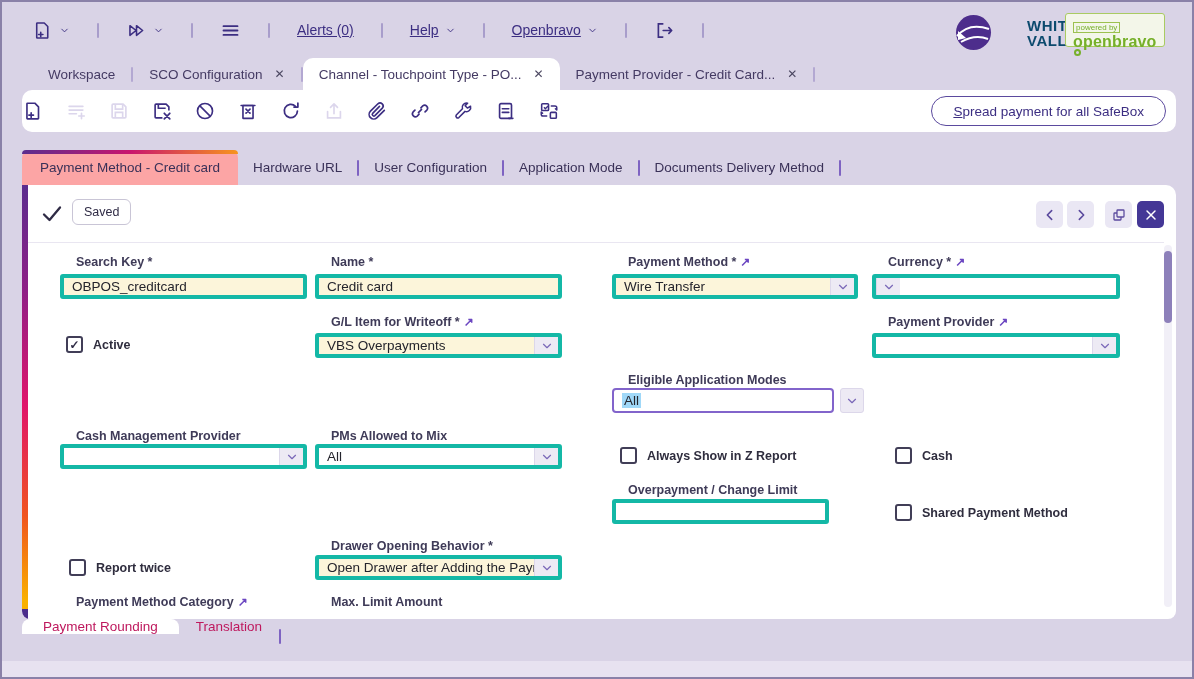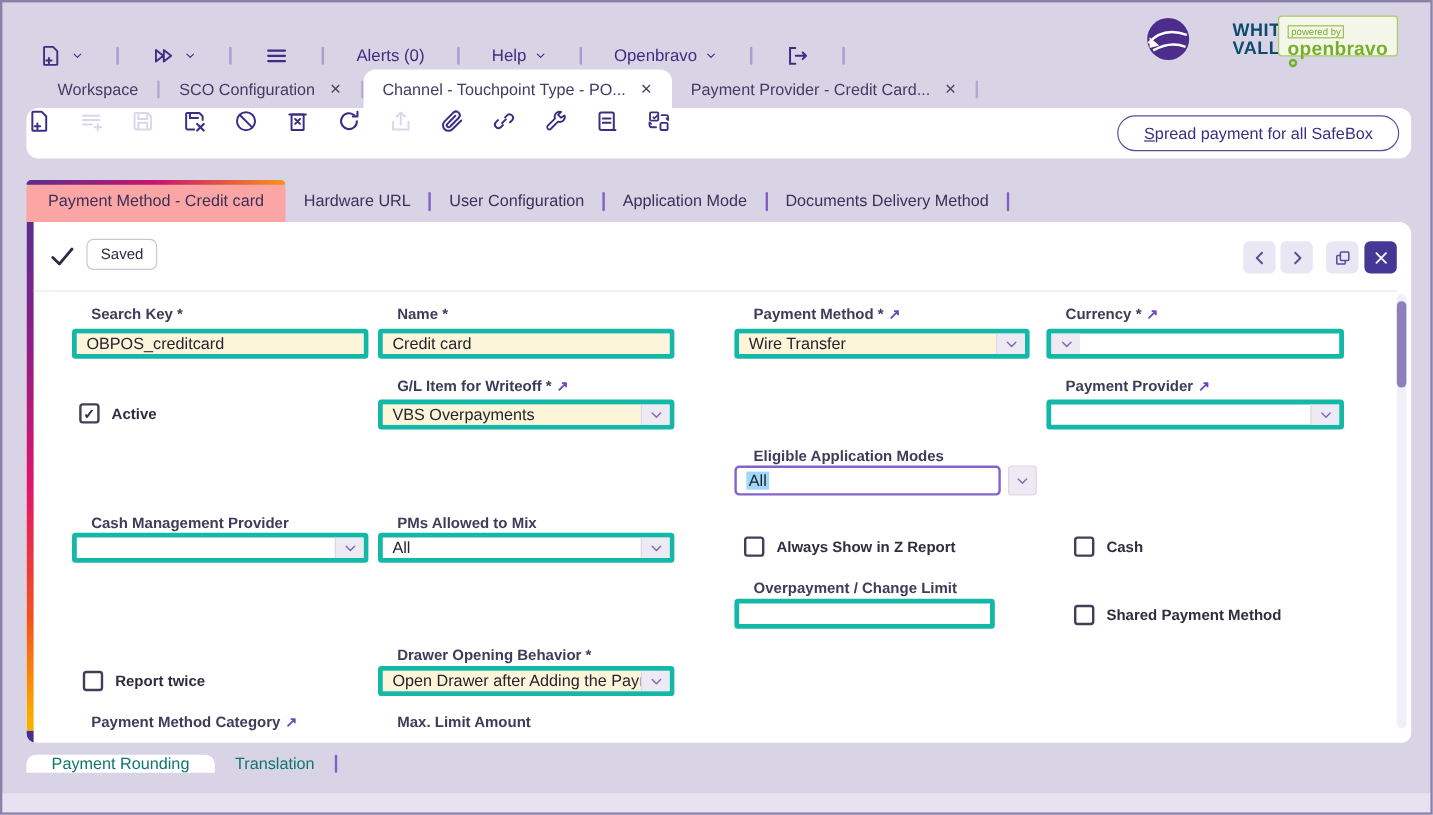--- a/index.html
+++ b/index.html
@@ -1,22 +1,22 @@
 <!DOCTYPE html>
 <html><head>
 <meta charset="utf-8">
 <style>
   * { margin:0; padding:0; box-sizing:border-box; }
   body { font-family:"Liberation Sans", sans-serif; background:#c7c0da; }
   #app { position:relative; width:1194px; height:679px; background:#d9d3e6;
          border:2px solid #8a81a8; overflow:hidden; font-family:"Liberation Sans", sans-serif; }
 
   
-  .topbar { position:absolute; top:16px; left:0; right:0; height:56px; display:flex;
-            align-items:center; padding-left:30px; gap:27px; color:#3c2e82; }
+  .topbar { position:absolute; top:0; left:0; right:0; height:56px; display:flex;
+            align-items:center; padding-left:30px; gap:27px; color:#3c2e82;text-decoration:underline; }
   .tb-item { display:flex; align-items:center; gap:6px; font-size:14px; font-weight:500; cursor:pointer; }
   .tb-sep { width:2px; height:15px; background:#a89dcb; border-radius:1px; }
   .icon20 { width:21px; height:21px; }
   .chev10 { width:11px; height:11px; }
 
   .wv-logo { position:absolute; left:953px; top:12px; display:flex; gap:7px; align-items:center; }
   .wv-text { font-size:15px; font-weight:bold; color:#0c4a6e; line-height:15px; letter-spacing:.5px;margin-left:28px; }
   .pb-box { position:absolute; left:1063px; top:11px; width:100px; height:34px; background:#f3f6e9;
             border:1px solid #a9cb62; border-radius:3px; padding:2px 7px; }
   .pb-small { font-size:8px; color:#76b02a; border:1px solid #9cc14f; display:inline-block;
@@ -28,21 +28,21 @@
   
   .wtabs { position:absolute; top:56px; left:30px; height:32px; display:flex; align-items:stretch;
            font-size:13.5px; color:#443a63; }
   .wtab { display:flex; align-items:center; gap:12px; padding:0 16px; cursor:pointer; white-space:nowrap; }
   .wtab.active { background:#fff; border-radius:10px 10px 0 0; }
   .wtab-close { font-size:12px; color:#4a4660; cursor:pointer; }
   .wtab-sep { width:2px; height:15px; background:#b3a8d2; align-self:center; border-radius:1px; }
 
   
   .toolbar { position:absolute; top:88px; left:20px; width:1154px; height:42px; background:#fff;
-             border-radius:10px; display:flex; gap:21px; }
+             border-radius:10px; display:flex; align-items:center; gap:21px; }
   .ticon { width:22px; height:22px; color:#3c2e82; cursor:pointer; flex:0 0 auto; }
   .ticon.dis { color:#dcd6ec; cursor:default; }
   .spread-btn { position:absolute; right:10px; top:6px; height:30px; padding:0 21px;
                 border:1px solid #5b4a9e; border-radius:16px; background:#fff; color:#3c2e82;
                 font-size:13.5px; display:flex; align-items:center; cursor:pointer; }
   .spread-btn span { display:block; }
   .spread-btn span::first-letter { text-decoration:underline; }
 
   
   .ftabs { position:absolute; top:148px; left:20px; height:35px; display:flex; align-items:stretch;
@@ -89,22 +89,22 @@
                 border-radius:3px; display:flex; align-items:center; justify-content:center;
                 color:#7a68b8; cursor:pointer; }
   .fchev-solo svg { width:14px; height:14px; }
   .chk { position:absolute; display:flex; align-items:center; gap:10px; font-size:12.5px;
          color:#2f2d3e; font-weight:bold; cursor:pointer; }
   .chk-box { width:17px; height:17px; border:2px solid #413e57; border-radius:3px; background:#fff;
              display:flex; align-items:center; justify-content:center; font-size:12px;
              color:#2f2b45; font-weight:bold; }
 
   
-  .btabs { position:absolute; top:617px; left:20px; height:35px; display:flex; align-items:center;
-           font-size:13.5px; color:#0f766e; }
+  .btabs { position:absolute; top:617px; left:20px; height:35px; display:flex; align-items:flex-start;
+           font-size:13.5px; color:#be185d; }
   .btab { display:flex; align-items:center; padding:0 17px; cursor:pointer; }
   .btab.active { background:#fff; border-radius:8px 8px 0 0; padding:0 21px; }
   .btab-sep { width:2px; height:15px; background:#7e63c2; align-self:center; border-radius:1px; }
   .bottom-strip { position:absolute; left:0; right:0; bottom:0; height:16px; background:#e7e2f0; }
 </style>
 </head>
 <body>
 
 <svg width="0" height="0" style="position:absolute">
   <defs>

